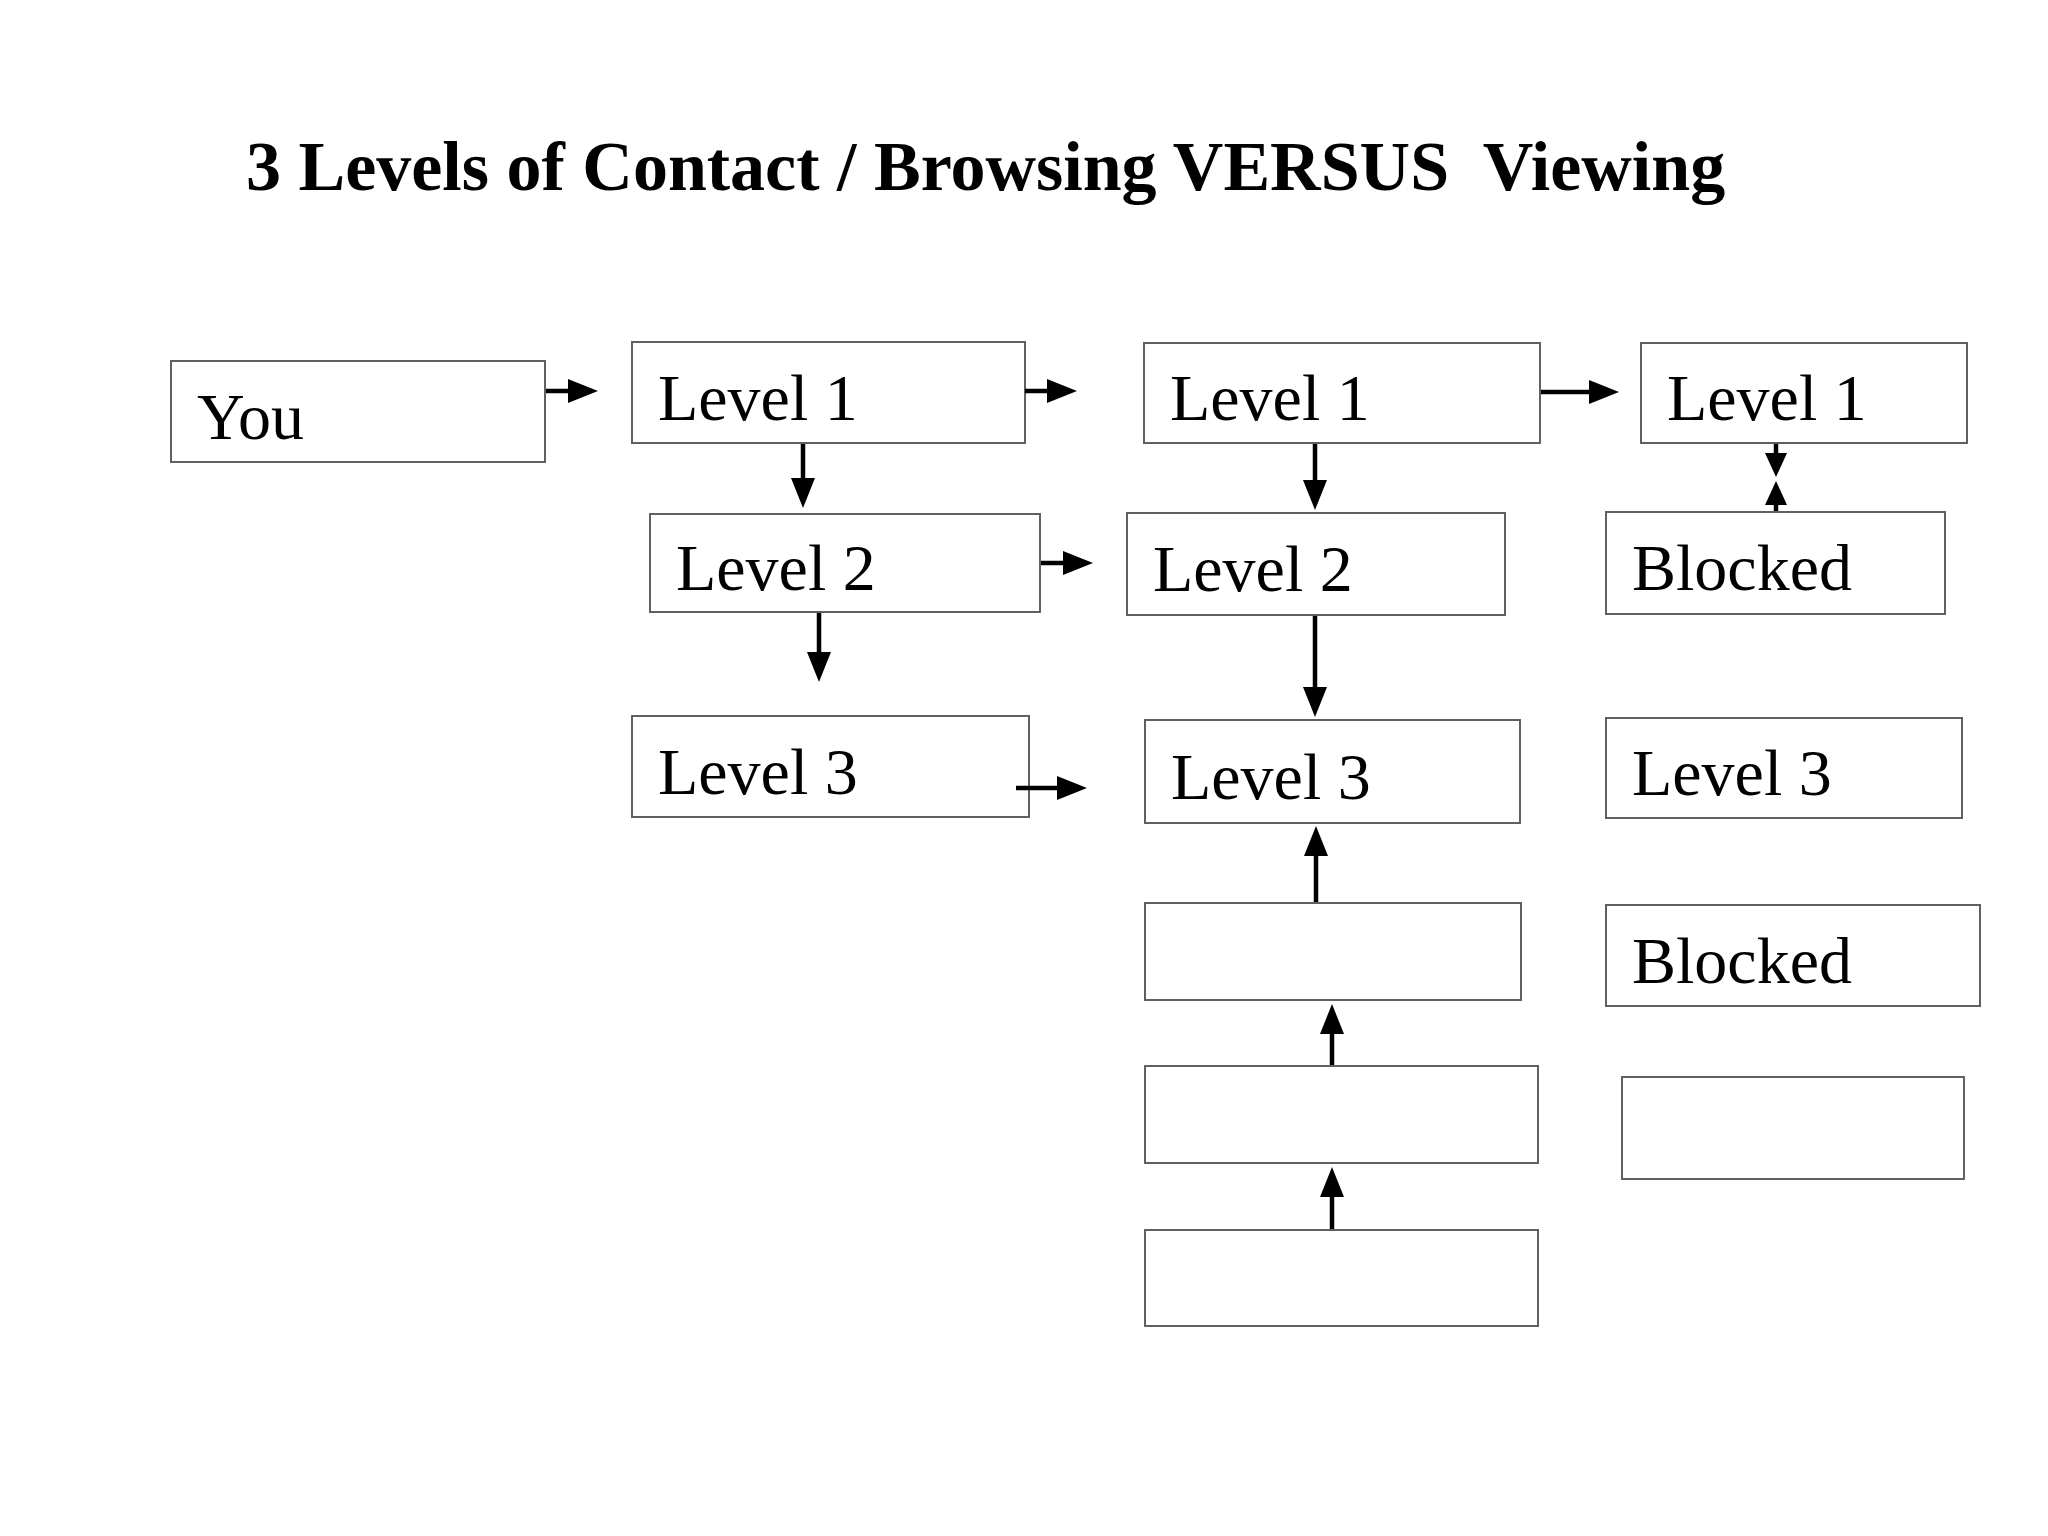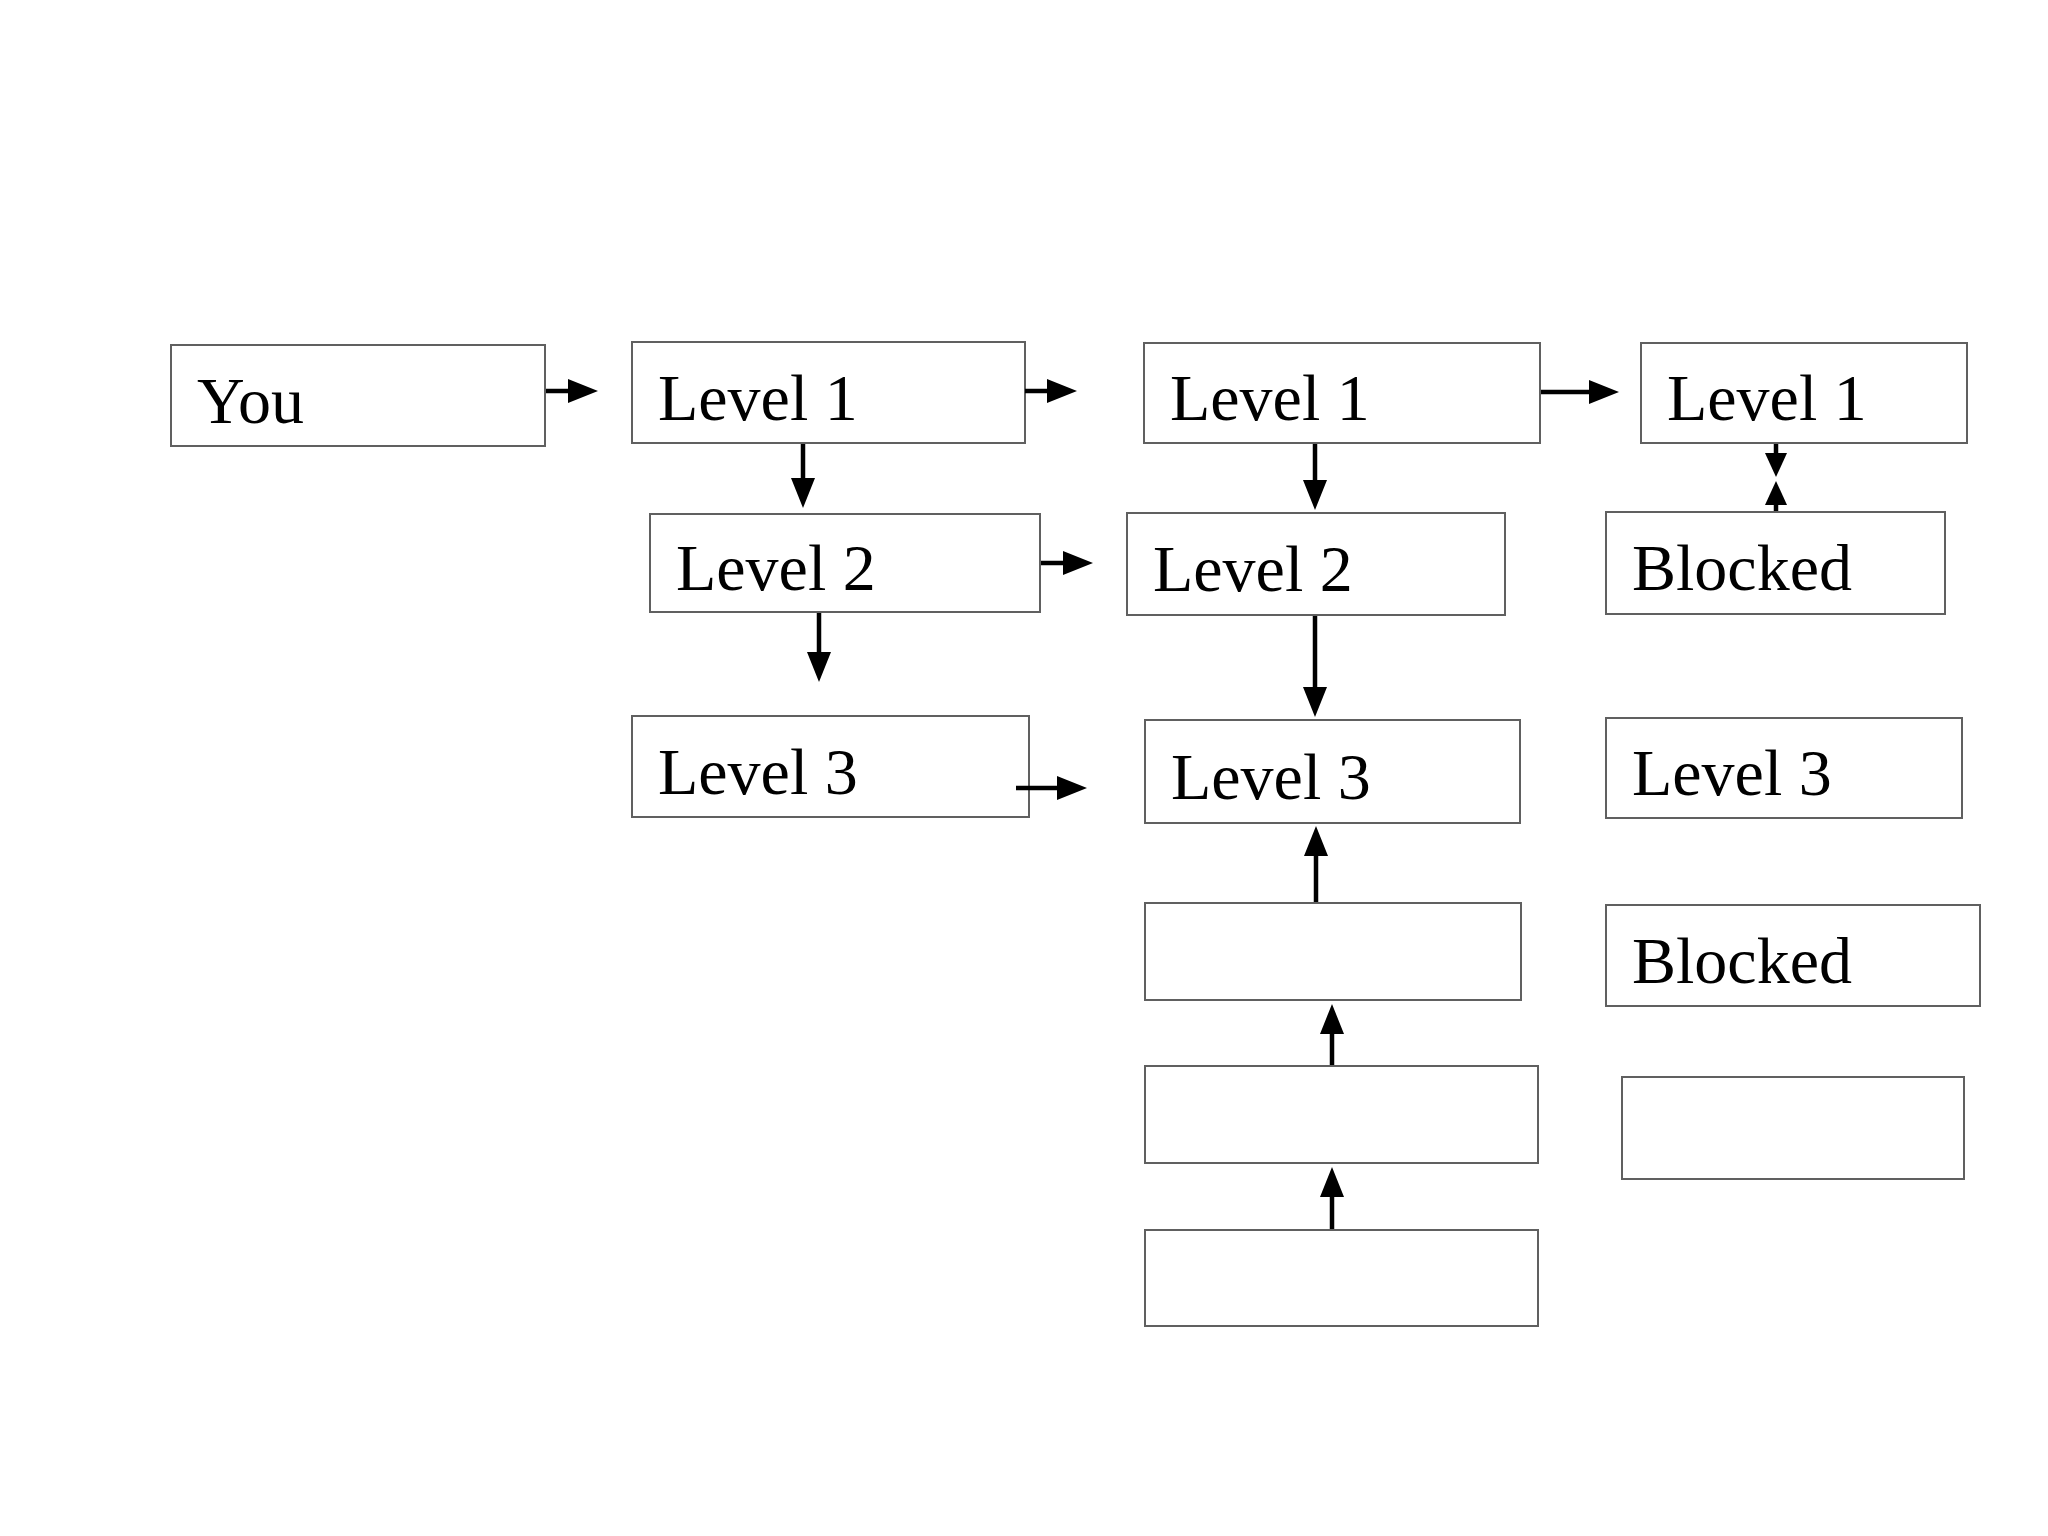--- a/index.html
+++ b/index.html
@@ -49,22 +49,23 @@
     pointer-events:none;
   }
   .overlay line{stroke:var(--arrow);stroke-width:4.5px;}
   .overlay polygon{fill:var(--arrow);}
 </style>
 </head>
 <body>
 
 <div class="stage">
 
+  <h1 class="title">3 Levels of Contact / Browsing VERSUS  Viewing</h1>
 
-  <div class="box" style="left:170px;top:344px;width:376px;height:103px">
+  <div class="box" style="left:170px;top:360px;width:376px;height:103px">
     <span class="lbl">You</span>
   </div>
 
   <div class="box" style="left:631px;top:341px;width:395px;height:103px">
     <span class="lbl">Level 1</span>
   </div>
   <div class="box" style="left:649px;top:513px;width:392px;height:100px">
     <span class="lbl">Level 2</span>
   </div>
   <div class="box" style="left:631px;top:715px;width:399px;height:103px">

